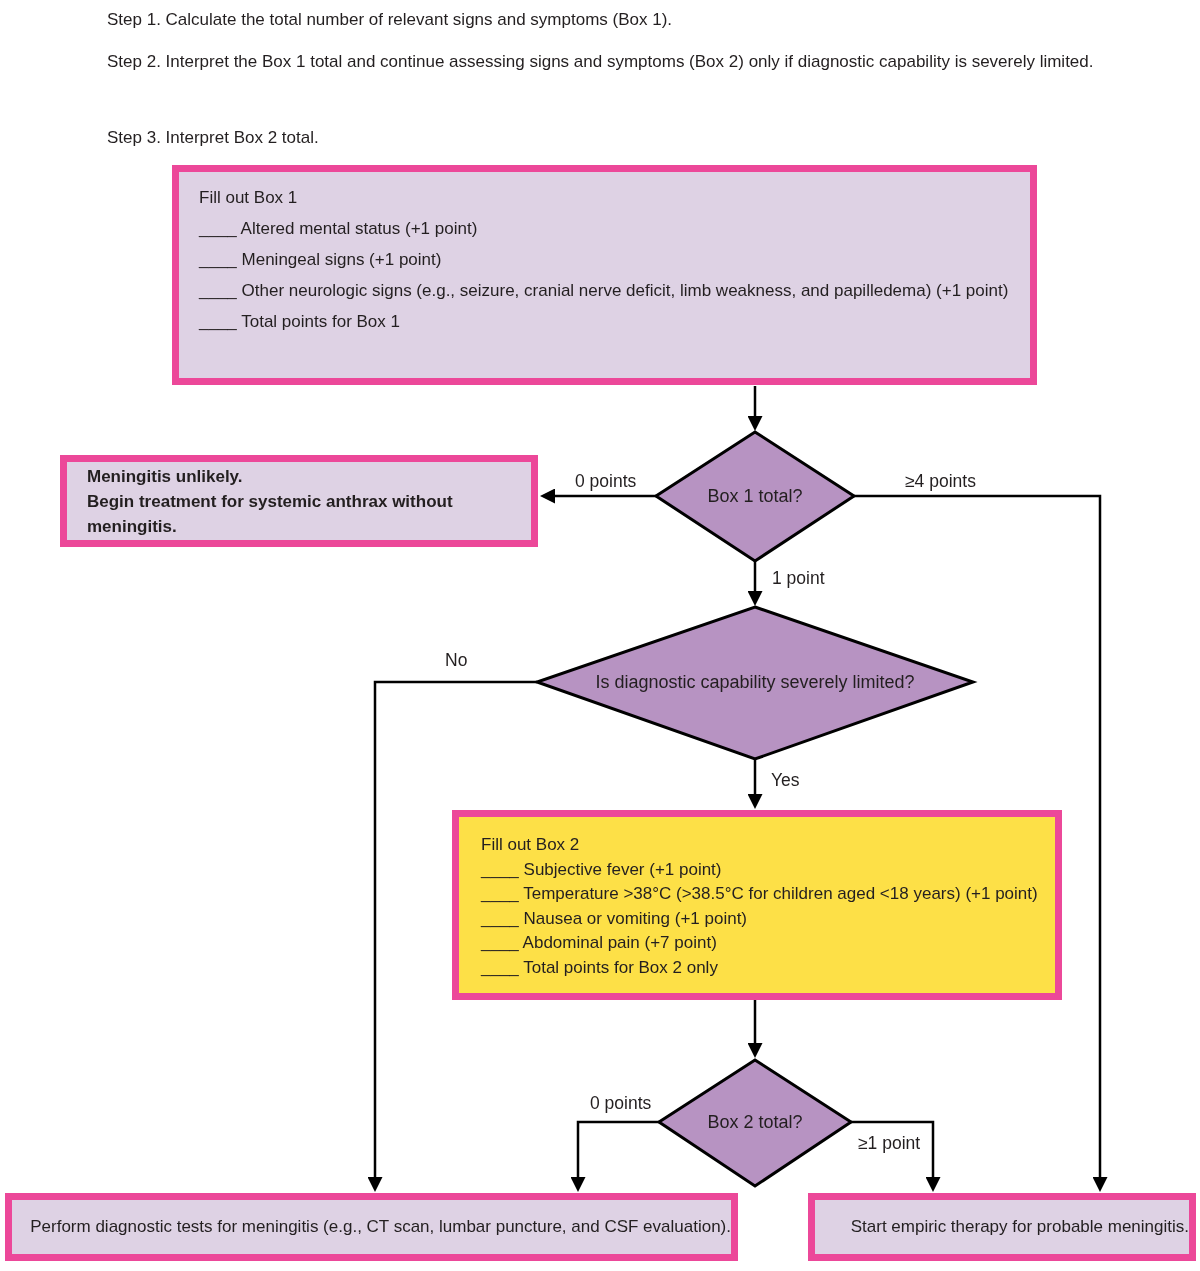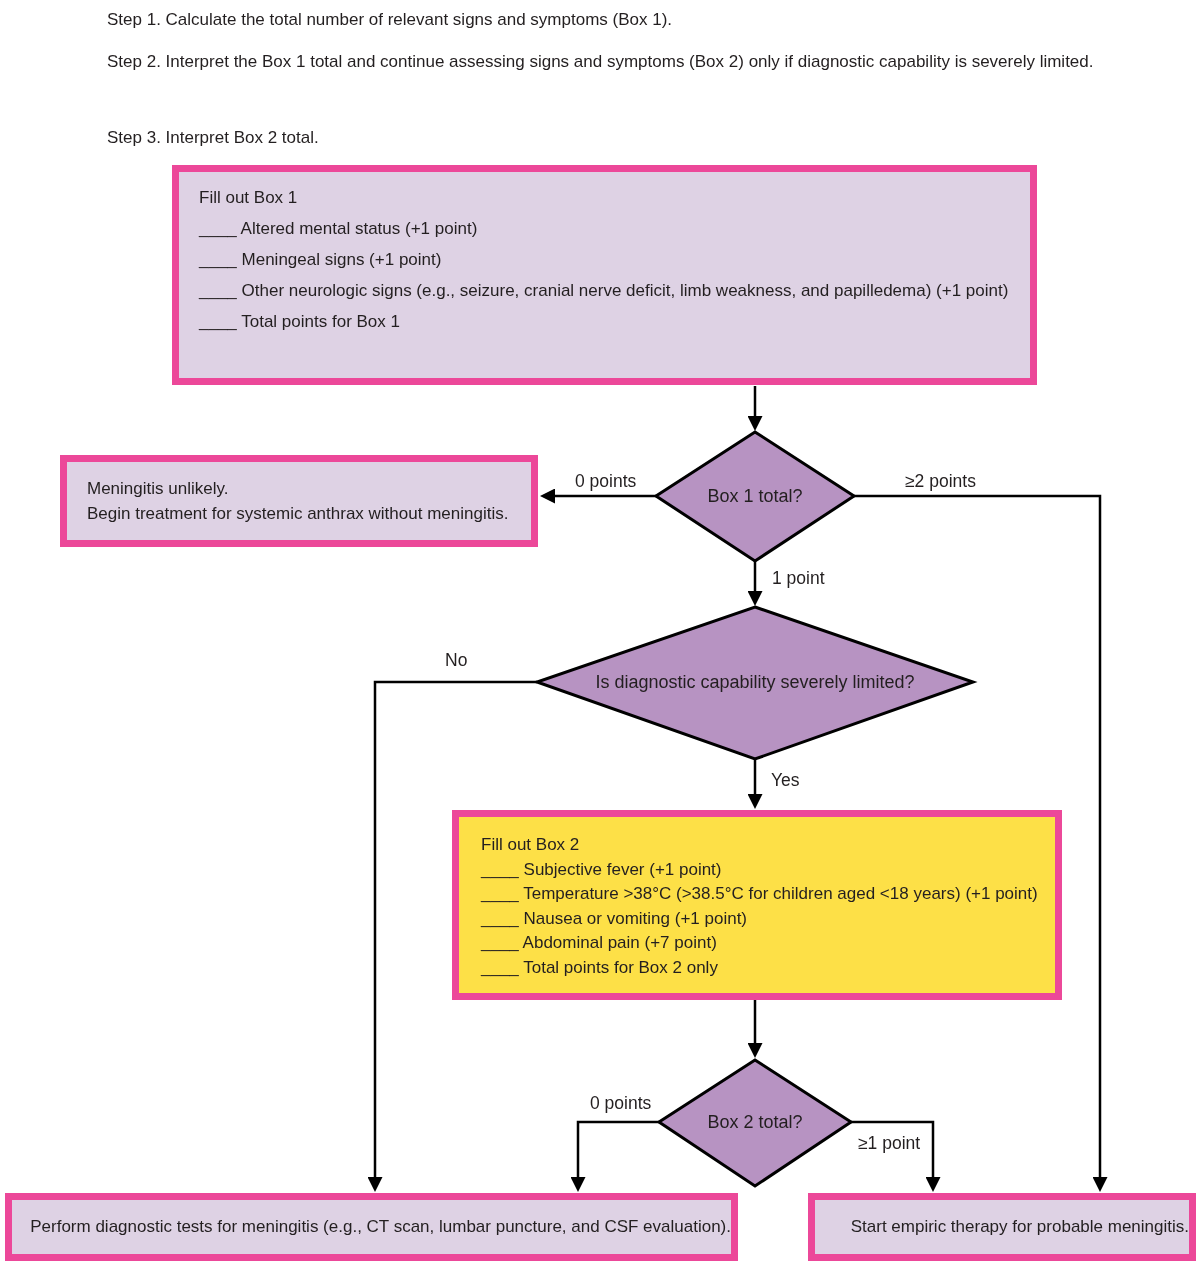--- a/index.html
+++ b/index.html
@@ -20,21 +20,21 @@
     box-sizing: border-box;
     border: 7px solid #ec4899;
     font-size: 17px;
   }
   .checklist { padding: 10px 0 0 20px; }
   .checklist .line { line-height: 31px; white-space: nowrap; }
   .checklist2 .line { line-height: 24.5px; }
   .checklist2 { padding: 16px 0 0 22px; }
   .outcome-left {
     display: flex; flex-direction: column; justify-content: center;
-    padding-left: 20px; line-height: 25px;
+    padding-left: 20px; line-height: 25px; font-weight: bold;
   }
   .outcome-center {
     display: flex; align-items: center; justify-content: flex-end;
     text-align: center; white-space: nowrap;
   }
   .diamond-label {
     position: absolute; text-align: center; font-size: 18px; line-height: 22px;
     white-space: nowrap;
   }
   .branch-label { position: absolute; font-size: 17.5px; line-height: 20px; white-space: nowrap; }
@@ -81,21 +81,21 @@
   <div class="flowbox checklist" style="left: 172px; top: 165px; width: 865px; height: 220px; background-color: rgb(222, 210, 228);">
     <div class="line">Fill out Box 1</div>
     <div class="line">____ Altered mental status (+1 point)</div>
     <div class="line">____ Meningeal signs (+1 point)</div>
     <div class="line">____ Other neurologic signs (e.g., seizure, cranial nerve deficit, limb weakness, and papilledema) (+1 point)</div>
     <div class="line">____ Total points for Box 1</div>
   </div>
 
   <div class="diamond-label" style="left:656px; top:485px; width:198px;">Box 1 total?</div>
   <div class="branch-label" style="left:575px; top:471px;">0 points</div>
-  <div class="branch-label" style="left:905px; top:471px;">≥2 points</div>
+  <div class="branch-label" style="left:905px; top:471px;">≥4 points</div>
   <div class="branch-label" style="left:772px; top:568px;">1 point</div>
 
   <div class="flowbox outcome-left" style="left: 60px; top: 455px; width: 478px; height: 92px; background-color: rgb(222, 210, 228);">
     <div>Meningitis unlikely.</div>
     <div>Begin treatment for systemic anthrax without meningitis.</div>
   </div>
 
   <div class="diamond-label" style="left:537px; top:671px; width:436px;">Is diagnostic capability severely limited?</div>
   <div class="branch-label" style="left:445px; top:650px;">No</div>
   <div class="branch-label" style="left:771px; top:770px;">Yes</div>

